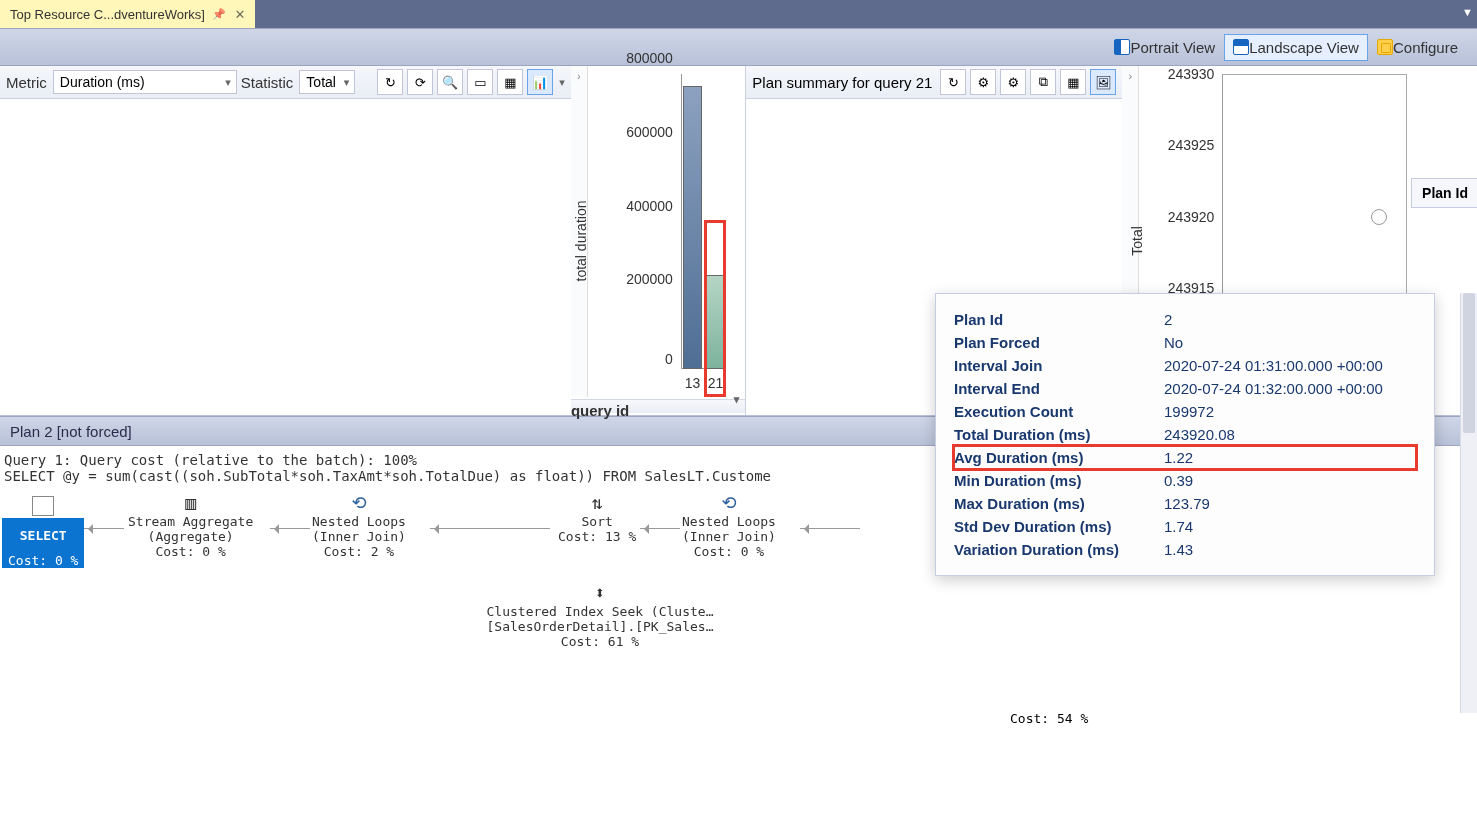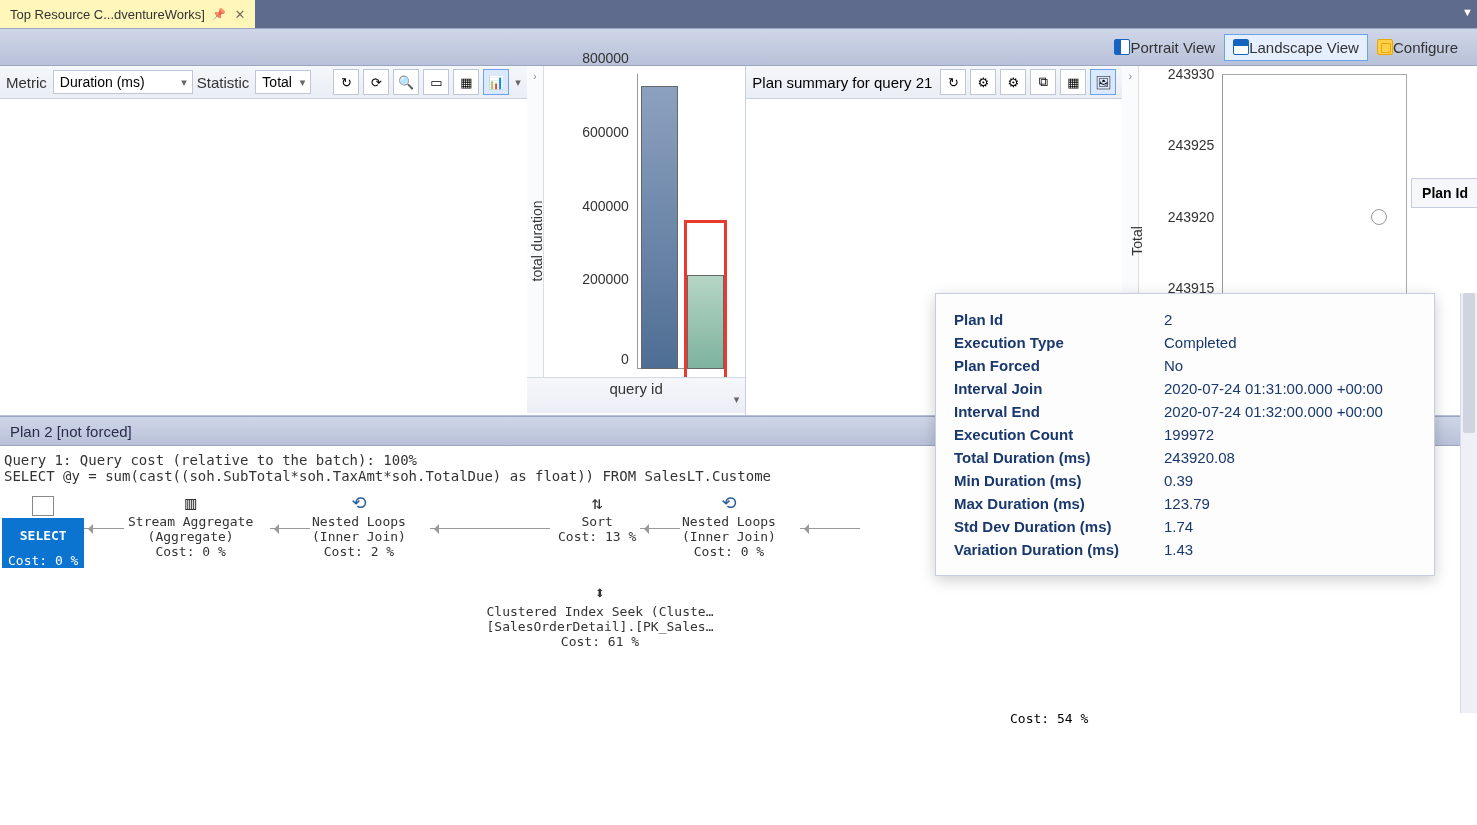--- a/index.html
+++ b/index.html
@@ -40,21 +40,21 @@
 .ylabel{ position:absolute; left:0px; top:50%; transform:translate(2px,-50%) rotate(-90deg); transform-origin:center; font-size:14px; color:#333; white-space:nowrap;}
 .plot{ position:absolute; left:110px; right:20px; top:8px; bottom:46px;}
 .ytick{ position:absolute; left:-72px; width:64px; text-align:right; font-size:14px; color:#333; transform:translateY(-50%);}
 .xtick{ position:absolute; bottom:-22px; transform:translateX(-50%); font-size:14px; color:#333;}
 .axis-x{ position:absolute; left:0; right:0; bottom:0; height:1px; background:#999;}
 .axis-y{ position:absolute; left:0; top:0; bottom:0; width:1px; background:#999;}
 .bar{ position:absolute; bottom:0; border:1px solid #666;}
 .bar1{ background:linear-gradient(#8ca1bf,#4f6e94);}
 .bar2{ background:linear-gradient(#b6d5c5,#7db39e);}
 .sel-box{ position:absolute; border:3px solid #e83a2f; pointer-events:none;}
-.xlabel{ position:absolute; bottom:2px; left:0; right:0; text-align:center; font-size:15px; color:#333; background:linear-gradient(#f6f7fb,#ebeef5); height:36px; line-height:22px; border-top:1px solid #d3d8e6;}
+.xlabel{ position:absolute; bottom:2px; left:0; right:0; font-size:15px; color:#333; background:linear-gradient(#f6f7fb,#ebeef5); height:14px; line-height:22px; border-top:1px solid #d3d8e6;font-weight:bold;}
 .xlabel-drop{ position:absolute; right:6px; bottom:3px; font-size:11px; color:#666;}
 
 .right-plot .plot{ left:100px; right:40px; top:8px; bottom:56px;}
 .point{ position:absolute; width:16px; height:16px; border-radius:50%; background:#fff; border:1px solid #999; transform:translate(-50%,-50%);}
 .plan-id-tab{ position:absolute; right:-2px; top:112px; background:#f6f7fa; border:1px solid #c6cde0; padding:6px 10px; font-weight:bold; font-size:14px;}
 .xlabel2{ position:absolute; left:90px; bottom:30px; font-size:14px;}
 .xlabel3{ position:absolute; left:107px; bottom:14px; font-size:14px;}
 
 .plan-header{ height:30px; background:linear-gradient(#cfd6e8,#b8c1d8); display:flex; align-items:center; padding:0 10px; font-size:15px; color:#2b2b4a; border-top:1px solid #9aa6c0; border-bottom:1px solid #9aa6c0;}
 .query-text{ padding:6px 4px; font-family:Consolas,monospace; font-size:14px; color:#333; white-space:pre; overflow:hidden;}
@@ -107,21 +107,21 @@
   <div class="header-btn">
     <span class="icon-sq config-ic"></span>
     <span>Configure</span>
   </div>
 </div>
 
 <div class="work">
   <div class="pane" style="flex:1.02">
     <div class="pane-toolbar">
       <span class="tb-label">Metric</span>
-      <span class="tb-select" style="width:140px">
+      <span class="tb-select" style="width:184px">
           <span>Duration (ms)</span>
         </span>
       <span class="tb-label">Statistic</span>
       <span class="tb-select tb-sel-sm">
           <span>Total</span>
         </span>
       <div class="tb-gap"></div>
       <div class="tb-btn">↻</div>
       <div class="tb-btn">⟳</div>
       <div class="tb-btn">🔍</div>
@@ -230,43 +230,43 @@
 </div>
 
 <div class="cost54">Cost: 54 %</div>
 
 <div class="tooltip" id="tooltip">
     <div class="tt-row">
       <div class="tt-label">Plan Id</div>
       <div class="tt-val">2</div>
     </div>
     <div class="tt-row">
-      <div class="tt-label">Execution Type</div>
-      <div class="tt-val">Completed</div>
-    </div>
-    <div class="tt-row">
       <div class="tt-label">Plan Forced</div>
       <div class="tt-val">No</div>
     </div>
     <div class="tt-row">
       <div class="tt-label">Interval Join</div>
       <div class="tt-val">2020-07-24 01:31:00.000 +00:00</div>
     </div>
     <div class="tt-row">
       <div class="tt-label">Interval End</div>
       <div class="tt-val">2020-07-24 01:32:00.000 +00:00</div>
     </div>
     <div class="tt-row">
       <div class="tt-label">Execution Count</div>
       <div class="tt-val">199972</div>
     </div>
     <div class="tt-row">
       <div class="tt-label">Total Duration (ms)</div>
       <div class="tt-val">243920.08</div>
     </div>
+    <div class="tt-row tt-hot">
+      <div class="tt-label">Avg Duration (ms)</div>
+      <div class="tt-val">1.22</div>
+    </div>
     <div class="tt-row">
       <div class="tt-label">Min Duration (ms)</div>
       <div class="tt-val">0.39</div>
     </div>
     <div class="tt-row">
       <div class="tt-label">Max Duration (ms)</div>
       <div class="tt-val">123.79</div>
     </div>
     <div class="tt-row">
       <div class="tt-label">Std Dev Duration (ms)</div>

